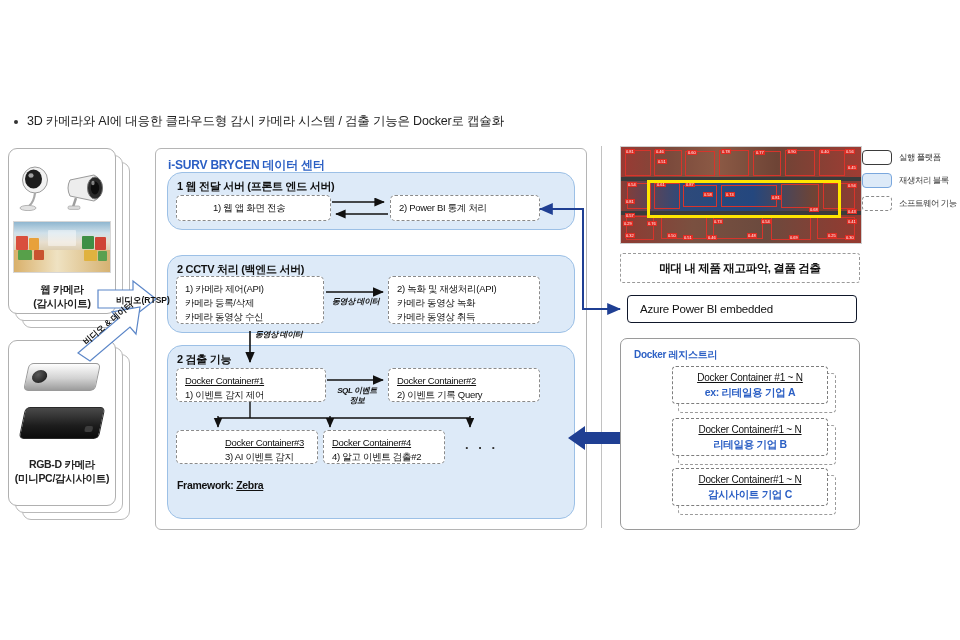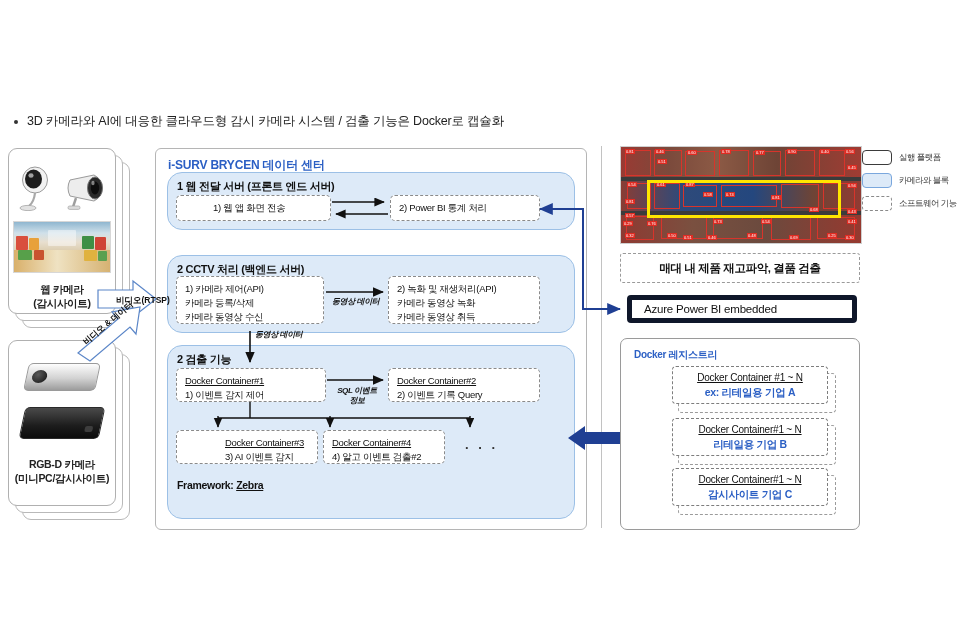--- a/index.html
+++ b/index.html
@@ -121,21 +121,21 @@
   }
   #photo .yellow{
     position:absolute;border:3px solid #ffe600;box-sizing:border-box;
   }
   .dash-cap{
     position:absolute;border:1px dashed #9a9a9a;border-radius:3px;background:#fff;
     display:flex;align-items:center;justify-content:center;
     font-size:11.5px;font-weight:bold;color:#111;letter-spacing:-0.4px;
   }
   .solid-cap{
-    position:absolute;border:5px solid #0f172a;border-radius:4px;background:#fff;
+    position:absolute;border:1px solid #0f172a;border-radius:4px;background:#fff;
     display:flex;align-items:center;
     font-size:11.5px;color:#111;padding-left:12px;box-sizing:border-box;
     letter-spacing:-0.2px;
   }
   #reg-outer{
     left:620px;top:338px;width:238px;height:190px;border:1px solid #9a9a9a;
     border-radius:7px;background:#fff;
   }
   #reg-title{left:634px;top:348px;font-size:10px;font-weight:bold;color:#2b5fc4;letter-spacing:-0.3px;}
   .reg-item{position:absolute;}
@@ -389,21 +389,21 @@
   </div>
 </div>
 
 <div class="abs" id="legend">
   <div class="lg-row">
     <span class="lg-key platform"></span>
     <span class="lg-txt">실행 플랫폼</span>
   </div>
   <div class="lg-row">
     <span class="lg-key block"></span>
-    <span class="lg-txt">카메라와 블록</span>
+    <span class="lg-txt">재생처리 블록</span>
   </div>
   <div class="lg-row">
     <span class="lg-key func"></span>
     <span class="lg-txt">소프트웨어 기능</span>
   </div>
 </div>
 
 <svg class="ov">
   <defs>
     <marker id="ah" markerWidth="7" markerHeight="7" refX="6.4" refY="3" orient="auto">

